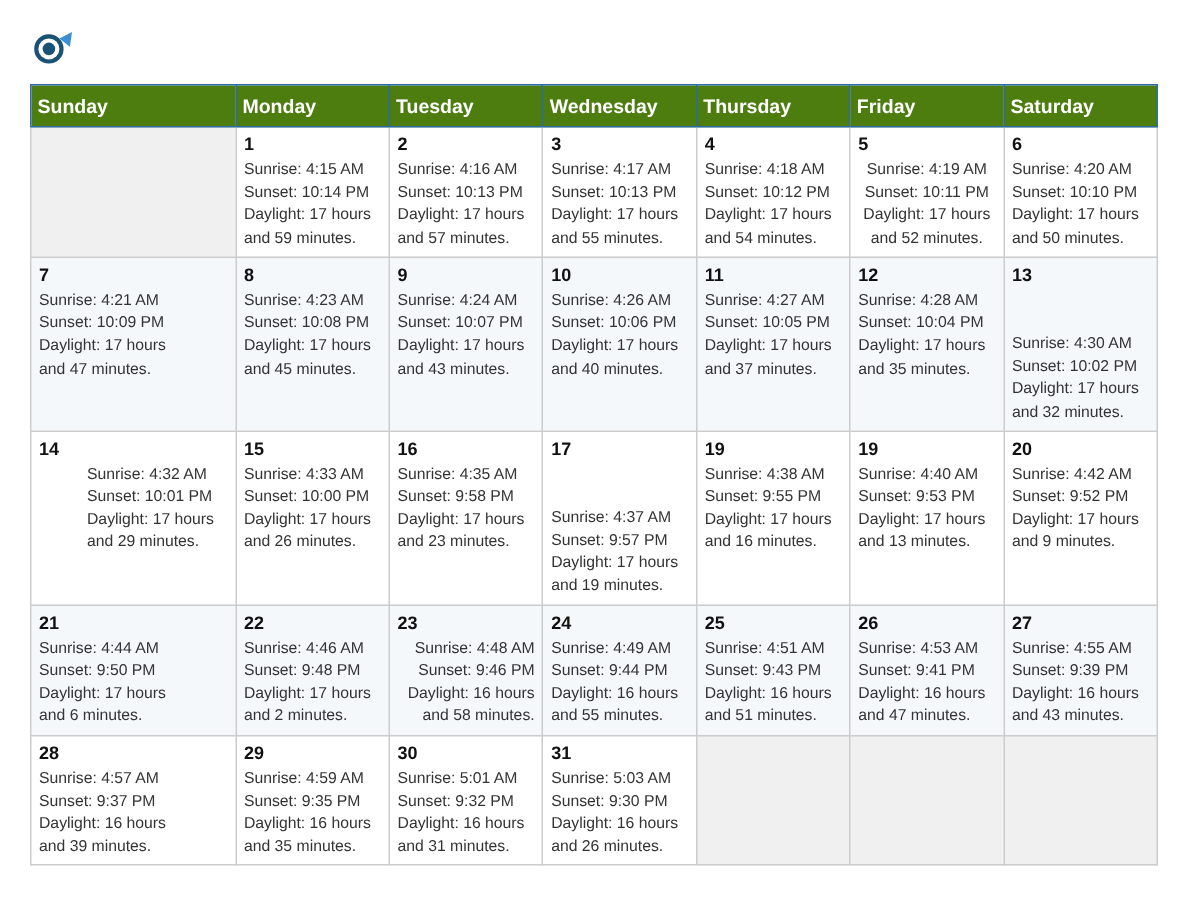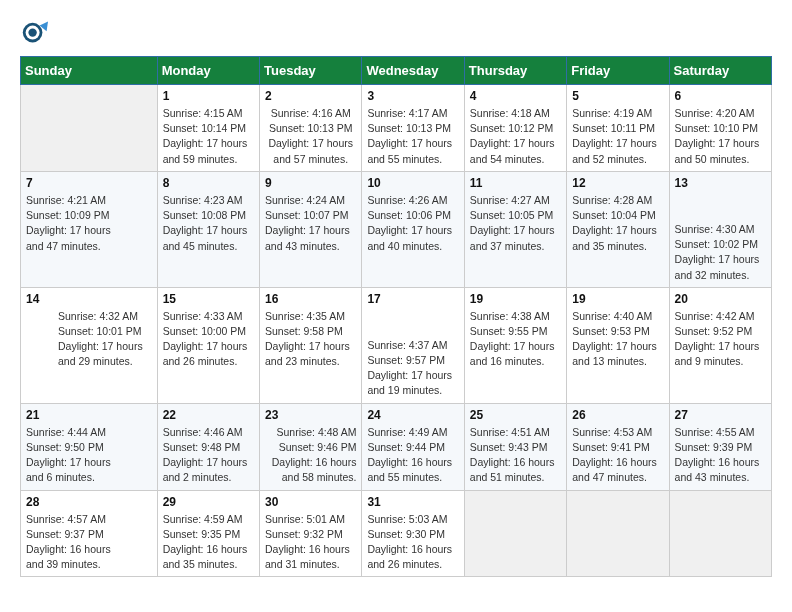--- a/index.html
+++ b/index.html
@@ -46,21 +46,21 @@
     .location {
       font-size: 15px;
       color: #333;
     }
     table {
       width: 100%;
       border-collapse: collapse;
       font-size: 11px;
     }
     thead tr th {
-      background-color: #15803d;
+      background-color: #4d7c0f;
       color: #fff;
       padding: 6px 4px;
       text-align: left;
       font-size: 13px;
       font-weight: bold;
       border: 1px solid #2e6da4;
     }
     tbody tr td {
       border: 1px solid #ccc;
       vertical-align: top;
@@ -127,42 +127,42 @@
         <td class="empty-cell"></td>
         <td>
           <div class="day-number">1</div>
           <div class="day-info" style="white-space: pre-line;">Sunrise: 4:15 AM
 Sunset: 10:14 PM
 Daylight: 17 hours
 and 59 minutes.</div>
         </td>
         <td>
           <div class="day-number">2</div>
-          <div class="day-info" style="white-space: pre-line; text-align: center;">Sunrise: 4:16 AM
+          <div class="day-info" style="white-space: pre-line;">Sunrise: 4:16 AM
 Sunset: 10:13 PM
 Daylight: 17 hours
 and 57 minutes.</div>
         </td>
         <td>
           <div class="day-number">3</div>
           <div class="day-info" style="white-space: pre-line;">Sunrise: 4:17 AM
 Sunset: 10:13 PM
 Daylight: 17 hours
 and 55 minutes.</div>
         </td>
         <td>
           <div class="day-number">4</div>
           <div class="day-info" style="white-space: pre-line;">Sunrise: 4:18 AM
 Sunset: 10:12 PM
 Daylight: 17 hours
 and 54 minutes.</div>
         </td>
         <td>
           <div class="day-number">5</div>
-          <div class="day-info" style="white-space: pre-line;">Sunrise: 4:19 AM
+          <div class="day-info" style="white-space: pre-line; text-align: center;">Sunrise: 4:19 AM
 Sunset: 10:11 PM
 Daylight: 17 hours
 and 52 minutes.</div>
         </td>
         <td>
           <div class="day-number">6</div>
           <div class="day-info" style="white-space: pre-line;">Sunrise: 4:20 AM
 Sunset: 10:10 PM
 Daylight: 17 hours
 and 50 minutes.</div>

